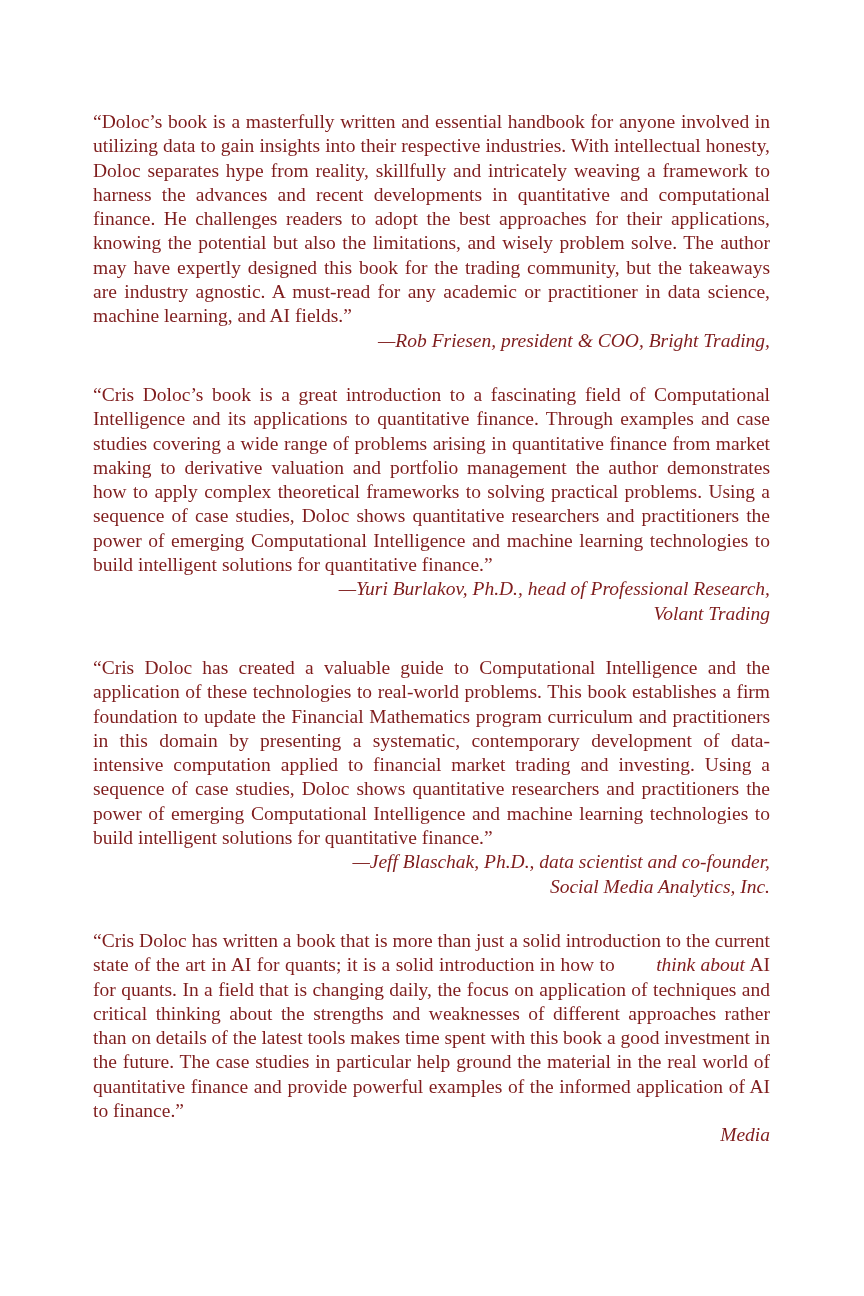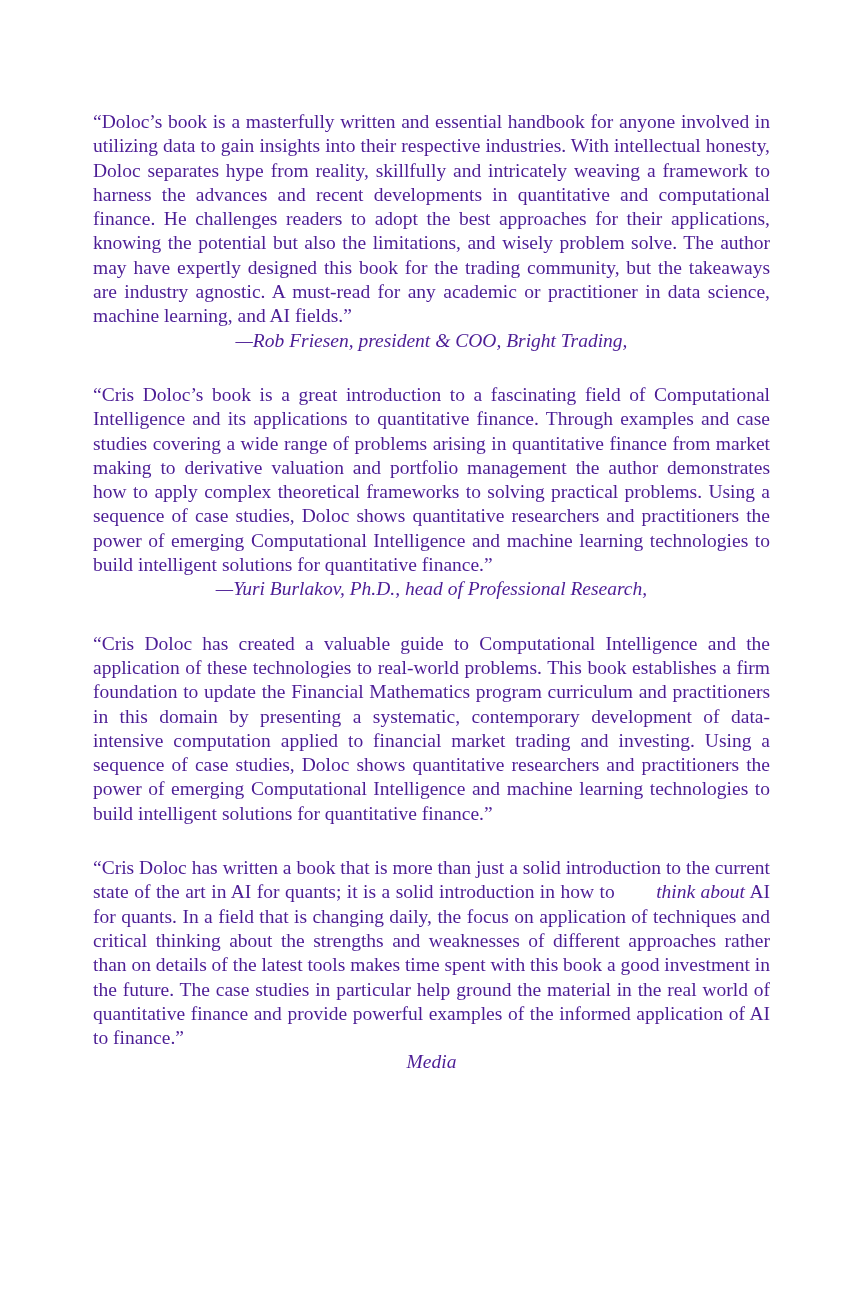--- a/index.html
+++ b/index.html
@@ -10,32 +10,32 @@
   .page {
     position: relative;
     width: 864px;
     height: 1296px;
     box-sizing: border-box;
     background: #ffffff;
     padding: 110px 94px 40px 93px;
     font-family: "Liberation Serif", "DejaVu Serif", serif;
     font-size: 19.5px;
     line-height: 24.3px;
-    color: #4c1d95;
+    color: #7f1d1d;
     overflow: hidden;
   }
   .endorsement {
     margin: 0 0 30px 0;
   }
   .quote {
     margin: 0;
     text-align: justify;
   }
   .attribution {
-    text-align: center;
+    text-align: right;
     font-style: italic;
   }
   .attr-line {
     display: block;
   }
   .italic {
     font-style: italic;
     margin-left: 36px;
   }
 </style>
@@ -48,25 +48,30 @@
     <p class="quote"><span>“Doloc’s book is a masterfully written and essential handbook for anyone involved in utilizing data to gain insights into their respective industries. With intellectual honesty, Doloc separates hype from reality, skillfully and intricately weaving a framework to harness the advances and recent developments in quantitative and computational finance. He challenges readers to adopt the best approaches for their applications, knowing the potential but also the limitations, and wisely problem solve. The author may have expertly designed this book for the trading community, but the takeaways are industry agnostic. A must-read for any academic or practitioner in data science, machine learning, and AI fields.”</span></p>
     <div class="attribution">
       <span class="attr-line">—Rob Friesen, president &amp; COO, Bright Trading,</span>
     </div>
   </section>
 
   <section class="endorsement">
     <p class="quote"><span>“Cris Doloc’s book is a great introduction to a fascinating field of Computational Intelligence and its applications to quantitative finance. Through examples and case studies covering a wide range of problems arising in quantitative finance from market making to derivative valuation and portfolio management the author demonstrates how to apply complex theoretical frameworks to solving practical problems. Using a sequence of case studies, Doloc shows quantitative researchers and practitioners the power of emerging Computational Intelligence and machine learning technologies to build intelligent solutions for quantitative finance.”</span></p>
     <div class="attribution">
       <span class="attr-line">—Yuri Burlakov, Ph.D., head of Professional Research,</span>
+      <span class="attr-line">Volant Trading</span>
     </div>
   </section>
 
   <section class="endorsement">
     <p class="quote"><span>“Cris Doloc has created a valuable guide to Computational Intelligence and the application of these technologies to real-world problems. This book establishes a firm foundation to update the Financial Mathematics program curriculum and practitioners in this domain by presenting a systematic, contemporary development of data-intensive computation applied to financial market trading and investing. Using a sequence of case studies, Doloc shows quantitative researchers and practitioners the power of emerging Computational Intelligence and machine learning technologies to build intelligent solutions for quantitative finance.”</span></p>
+    <div class="attribution">
+      <span class="attr-line">—Jeff Blaschak, Ph.D., data scientist and co-founder,</span>
+      <span class="attr-line">Social Media Analytics, Inc.</span>
+    </div>
   </section>
 
   <section class="endorsement">
     <p class="quote"><span>“Cris Doloc has written a book that is more than just a solid introduction to the current state of the art in AI for quants; it is a solid introduction in how to </span><span class="italic">think about</span><span> AI for quants. In a field that is changing daily, the focus on application of techniques and critical thinking about the strengths and weaknesses of different approaches rather than on details of the latest tools makes time spent with this book a good investment in the future. The case studies in particular help ground the material in the real world of quantitative finance and provide powerful examples of the informed application of AI to finance.”</span></p>
     <div class="attribution">
       <span class="attr-line">Media</span>
     </div>
   </section>
 
 </div>

